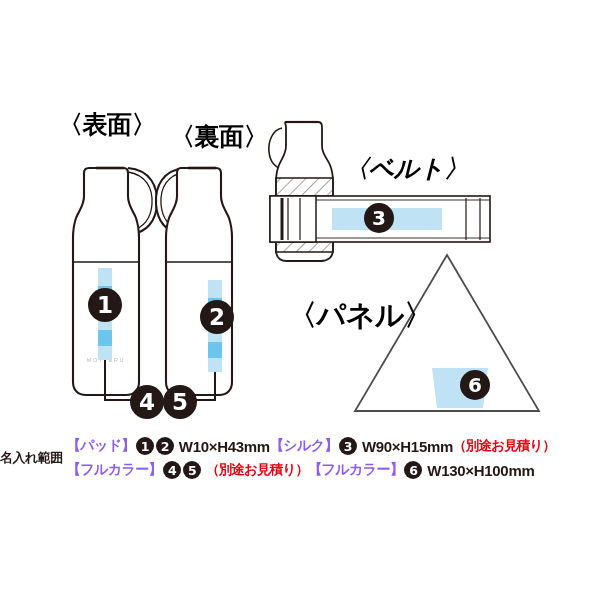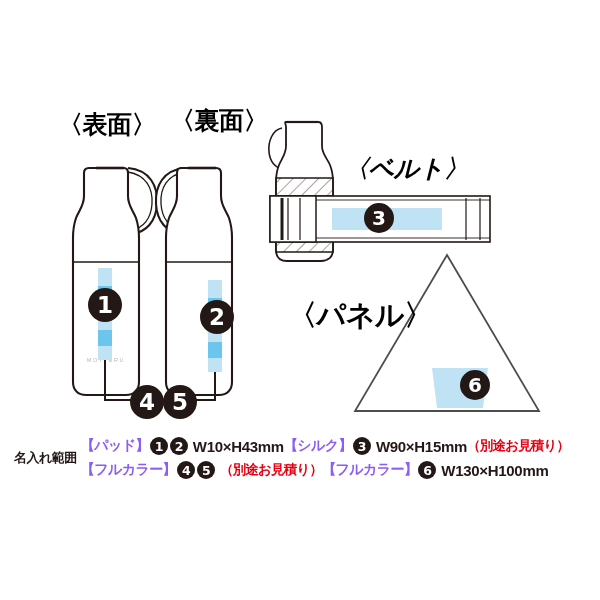--- a/index.html
+++ b/index.html
@@ -16,21 +16,21 @@
 
   
   .caption{
     position:absolute;
     font-weight:bold;
     color:#000;
     white-space:nowrap;
     letter-spacing:-0.5px;
   }
   #cap-front{left:58px;top:108px;font-size:25px;}
-  #cap-back {left:170px;top:104px;font-size:25px;}
+  #cap-back {left:170px;top:120px;font-size:25px;}
   #cap-belt {left:344px;top:152px;font-size:25px;font-style:italic;}
   #cap-panel{left:288px;top:296px;font-size:29px;}
 
   
   #art{position:absolute;left:0;top:0;width:600px;height:600px;}
 
   
   .marker{
     position:absolute;
     border-radius:50%;
@@ -47,21 +47,21 @@
   #mk1{left:88px;top:288px;}
   #mk2{left:200px;top:300px;}
   #mk3{left:364px;top:203px;}
   #mk4{left:130px;top:385px;}
   #mk5{left:163px;top:385px;}
   #mk6{left:460px;top:370px;}
 
   
   #spec{
     position:absolute;
-    left:14px;top:437px;
+    left:0;top:437px;
     width:584px;
     display:flex;align-items:center;
   }
   #spec-label{
     font-size:13px;font-weight:bold;color:#231815;
     white-space:nowrap;margin-right:4px;letter-spacing:-0.5px;
   }
   #spec-rows{display:flex;flex-direction:column;gap:6px;}
   .spec-row{
     display:flex;align-items:center;

